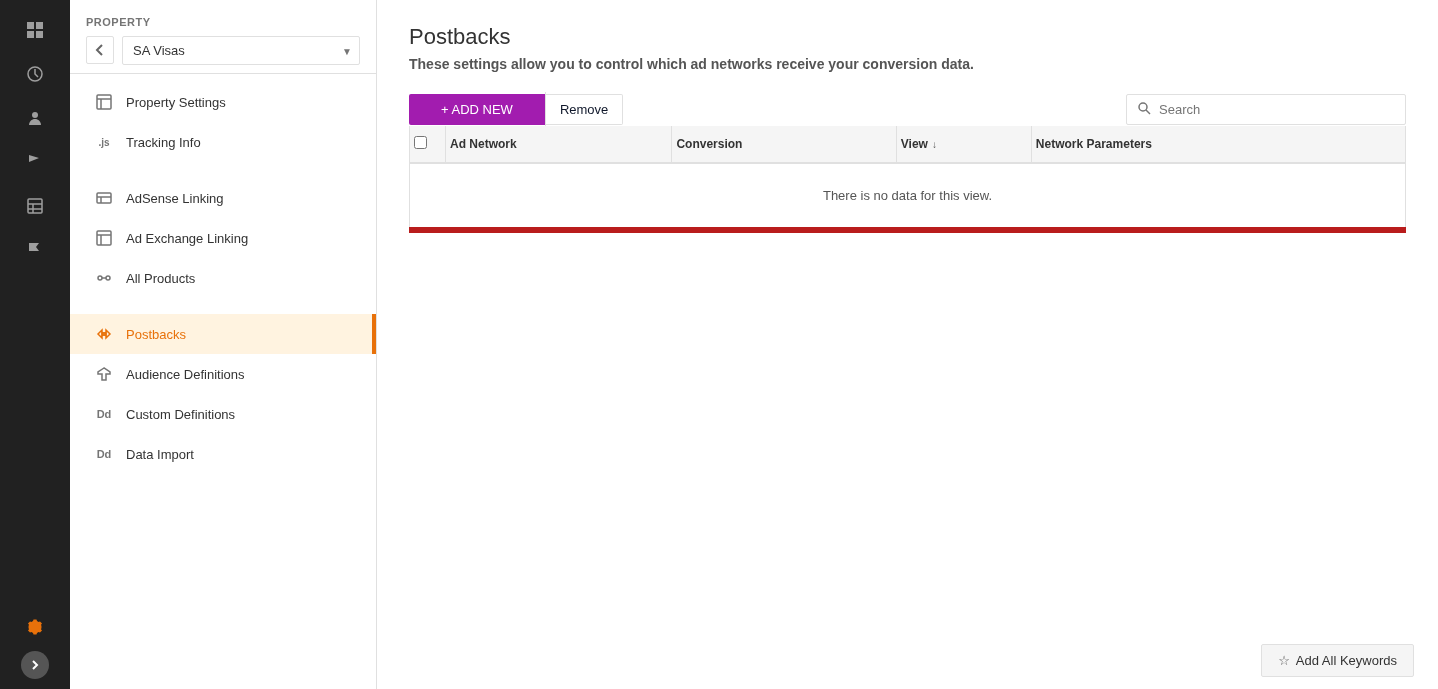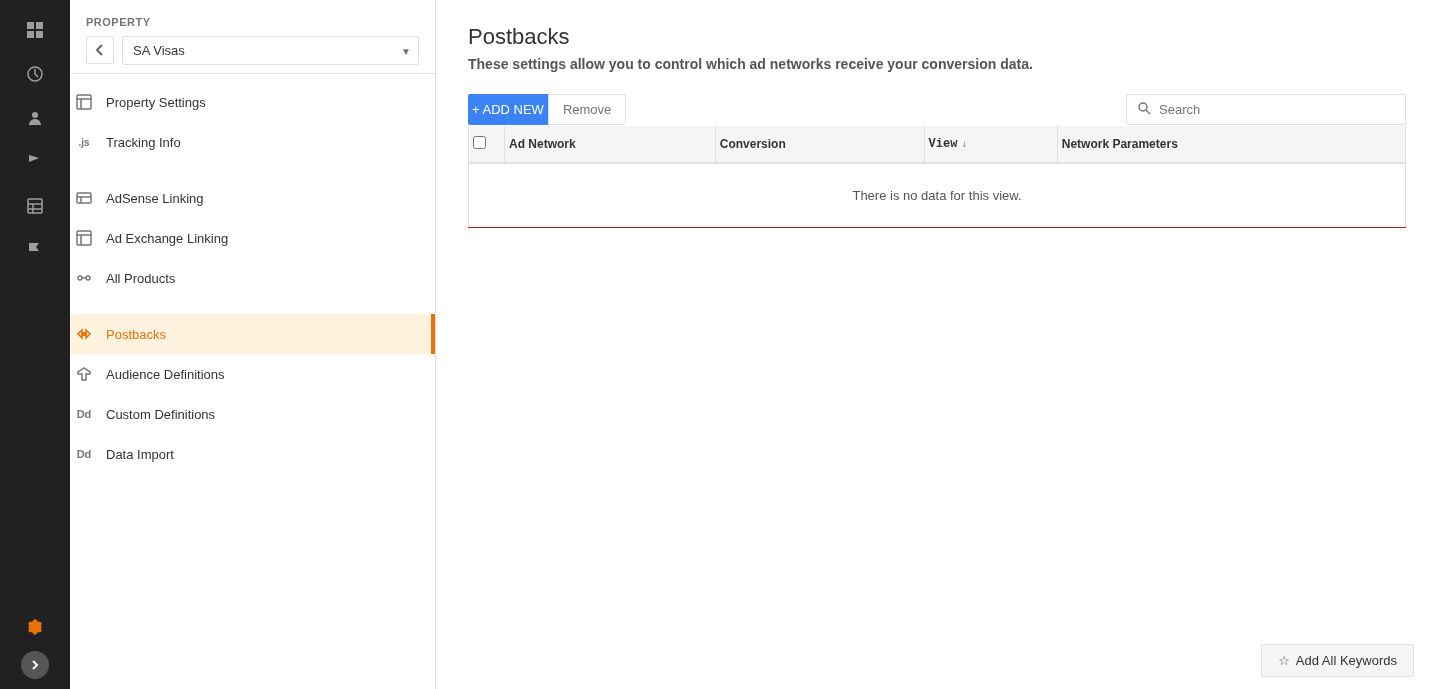--- a/index.html
+++ b/index.html
@@ -33,21 +33,21 @@
       margin-bottom: 10px;
       display: flex;
       flex-direction: column;
       align-items: center;
       gap: 4px;
     }
     .icon-bar-item.gear { color: #e8710a; }
 
     
     .sidebar {
-      width: 366px;
+      width: 307px;
       background: #fff;
       border-right: 1px solid #e0e0e0;
       display: flex;
       flex-direction: column;
       overflow-y: auto;
       flex-shrink: 0;
     }
 
     .property-section {
       padding: 16px 16px 8px 16px;
@@ -100,21 +100,21 @@
       color: #757575;
       font-size: 10px;
     }
 
     .sidebar-nav {
       padding: 8px 0;
     }
     .sidebar-nav-item {
       display: flex;
       align-items: center;
-      padding: 10px 4px;
+      padding: 10px 24px;
       cursor: pointer;
       color: #333;
       text-decoration: none;
       gap: 12px;
     }
     .sidebar-nav-item.active {
       color: #e8710a;
       background: #fff3e0;
     }
     .sidebar-nav-item.active .nav-icon { color: #e8710a; }
@@ -170,32 +170,32 @@
       color: #333;
       margin-bottom: 6px;
     }
     .page-desc {
       font-size: 14px;
       color: #555;
       margin-bottom: 20px;
       font-weight: bold;
     }
     .btn-add-new {
-      background: #3b82f6;
+      background: #a21caf;
       color: #fff;
       border: none;
-      padding: 8px 4px;
+      padding: 8px 32px;
       font-size: 13px;
       font-weight: 500;
       cursor: pointer;
       border-radius: 2px 0 0 2px;
     }
     .btn-remove {
       background: #fff;
-      color: #737373;
+      color: #0f172a;
       border: 1px solid #e0e0e0;
       border-left: none;
       padding: 7px 14px;
       font-size: 13px;
       cursor: pointer;
       border-radius: 0 2px 2px 0;
     }
     .toolbar-divider {
       width: 1px;
       background: #e0e0e0;
@@ -244,21 +244,21 @@
       padding: 10px 4px;
       font-size: 12px;
       font-weight: 600;
       color: #333;
       border-right: 1px solid #e0e0e0;
     }
     .data-table th:last-child { border-right: none; }
     .data-table td {
       padding: 10px 14px;
       border-right: 1px solid #e0e0e0;
-      border-bottom: 1px solid #b91c1c;
+      border-bottom: 6px solid #b91c1c;
     }
     .data-table td:last-child { border-right: none; }
     .checkbox-col { width: 36px; text-align: center; }
     .sort-icon { margin-left: 4px; color: #555; font-size: 10px; }
 
     .no-data-row td {
       text-align: center;
       color: #555;
       padding: 24px;
       border-right: none;
@@ -476,21 +476,21 @@
         <tr>
           <th class="checkbox-col">
             <input type="checkbox" style="">
           </th>
           <th>
             <span>Ad Network</span>
           </th>
           <th>
             <span>Conversion</span>
           </th>
-          <th style="cursor:pointer;font-family:Liberation Mono, monospace;">
+          <th style="cursor:pointer;">
             <div class="th-view">
               <span>View</span>
               <span class="sort-icon">↓</span>
             </div>
           </th>
           <th>
             <span>Network Parameters</span>
           </th>
         </tr>
       </thead>

